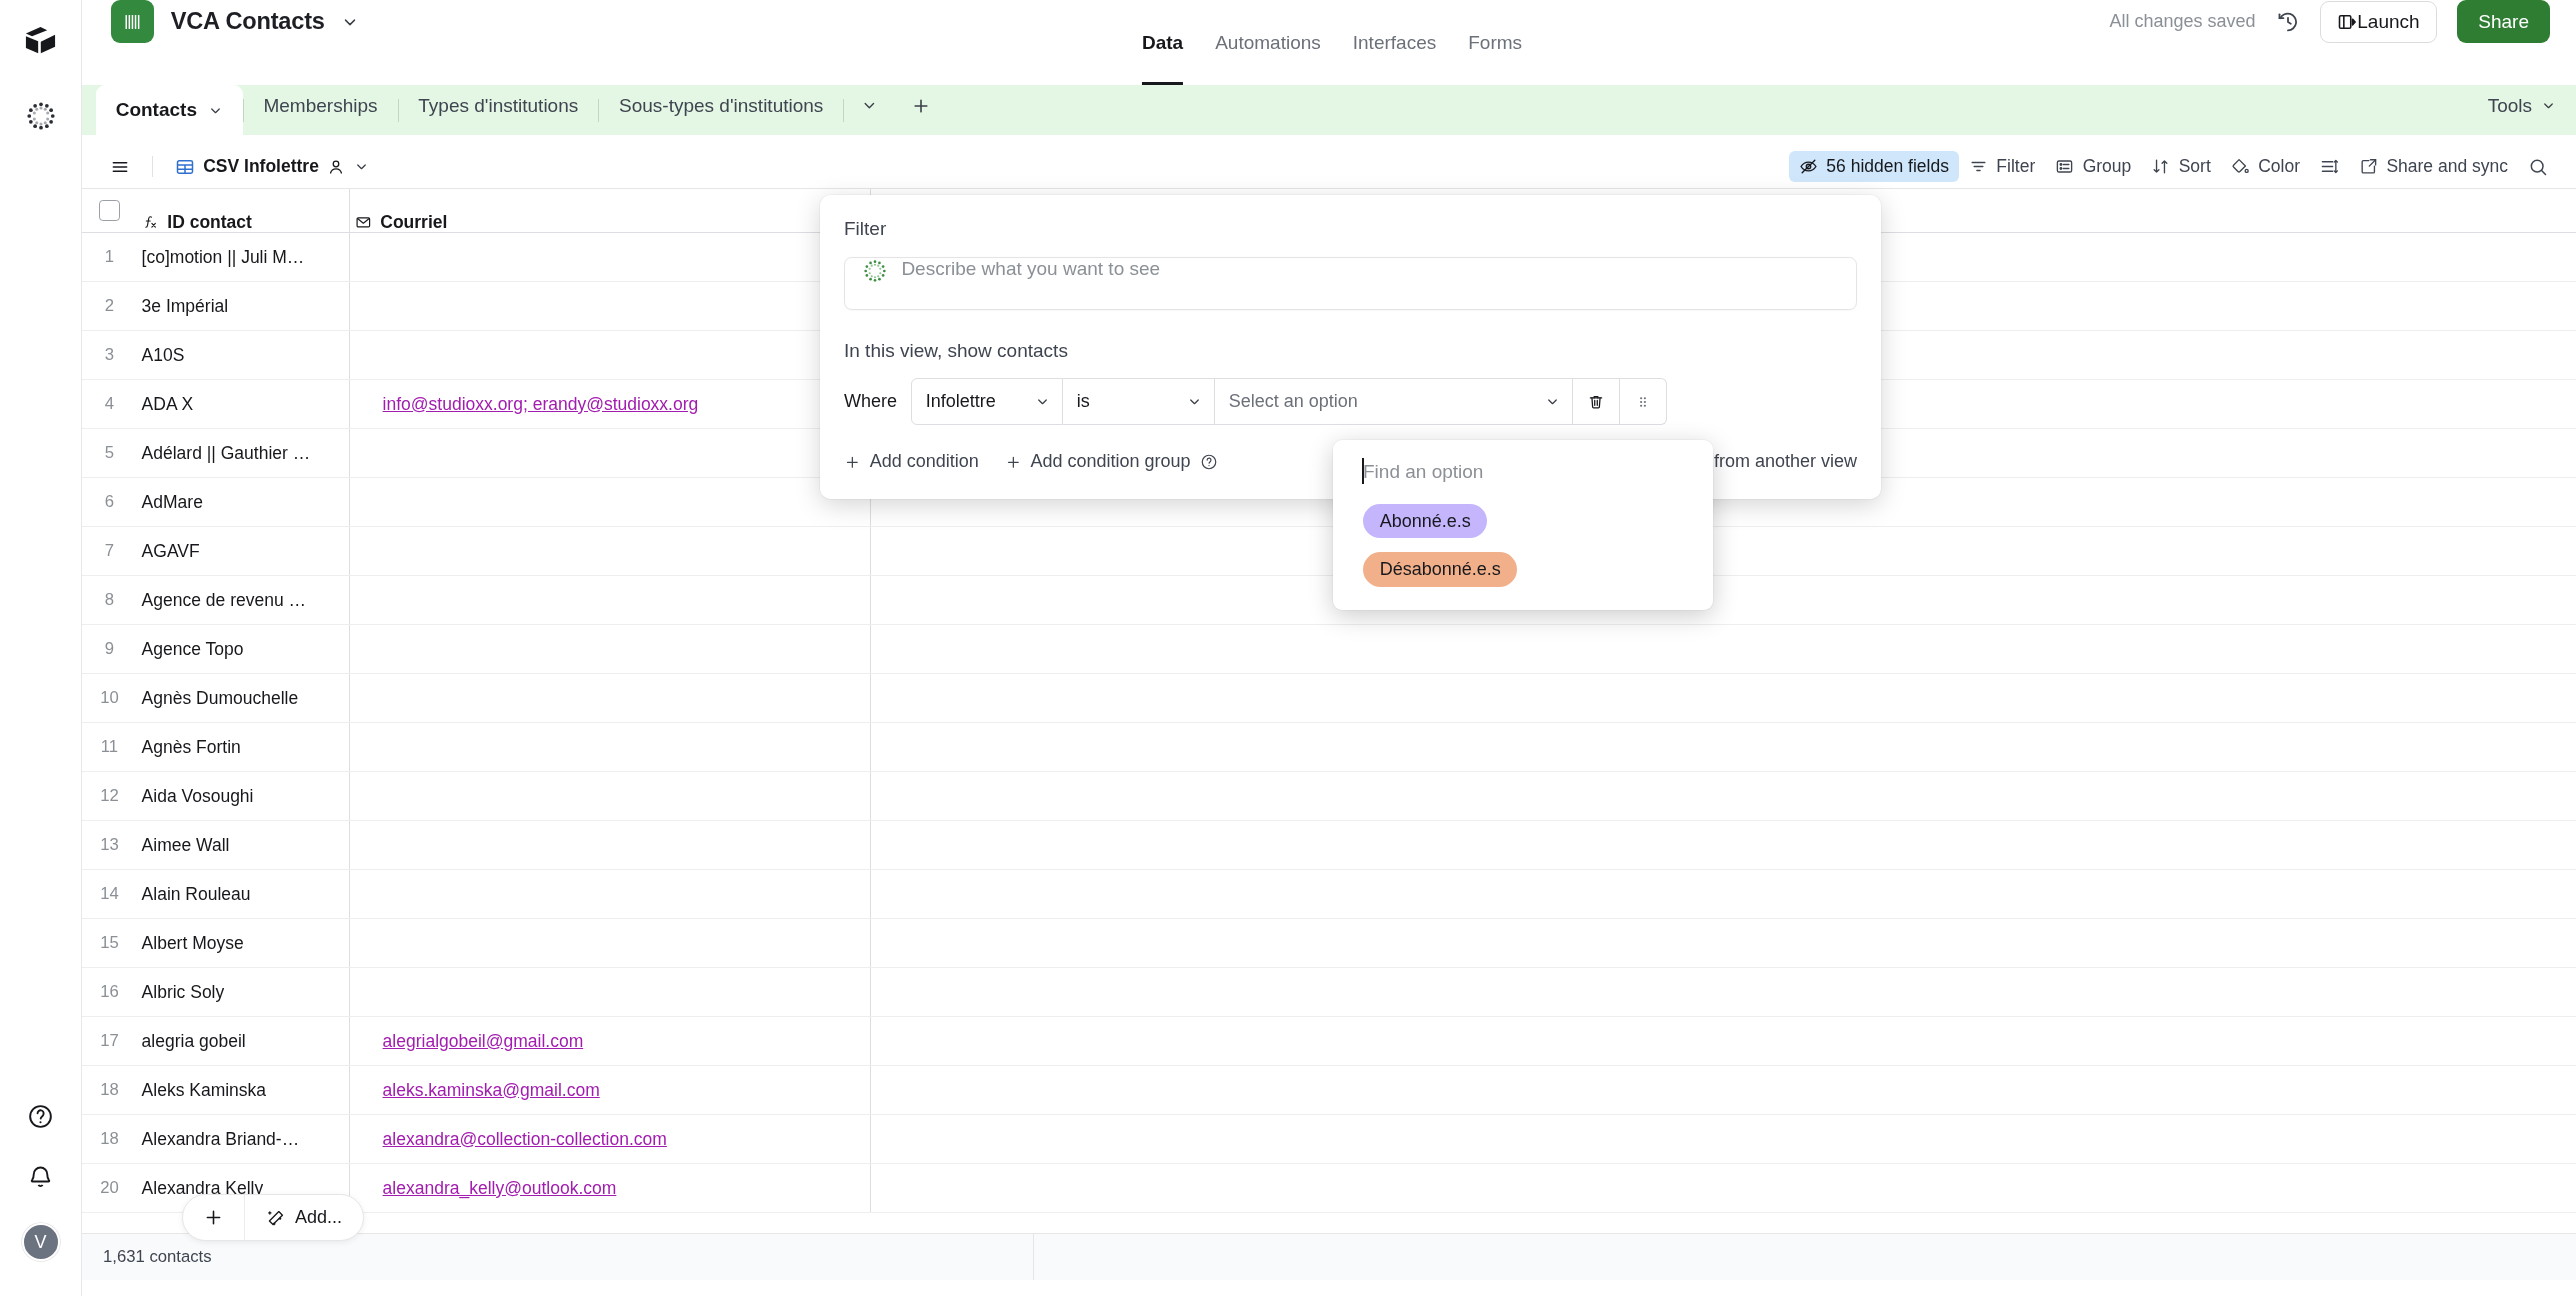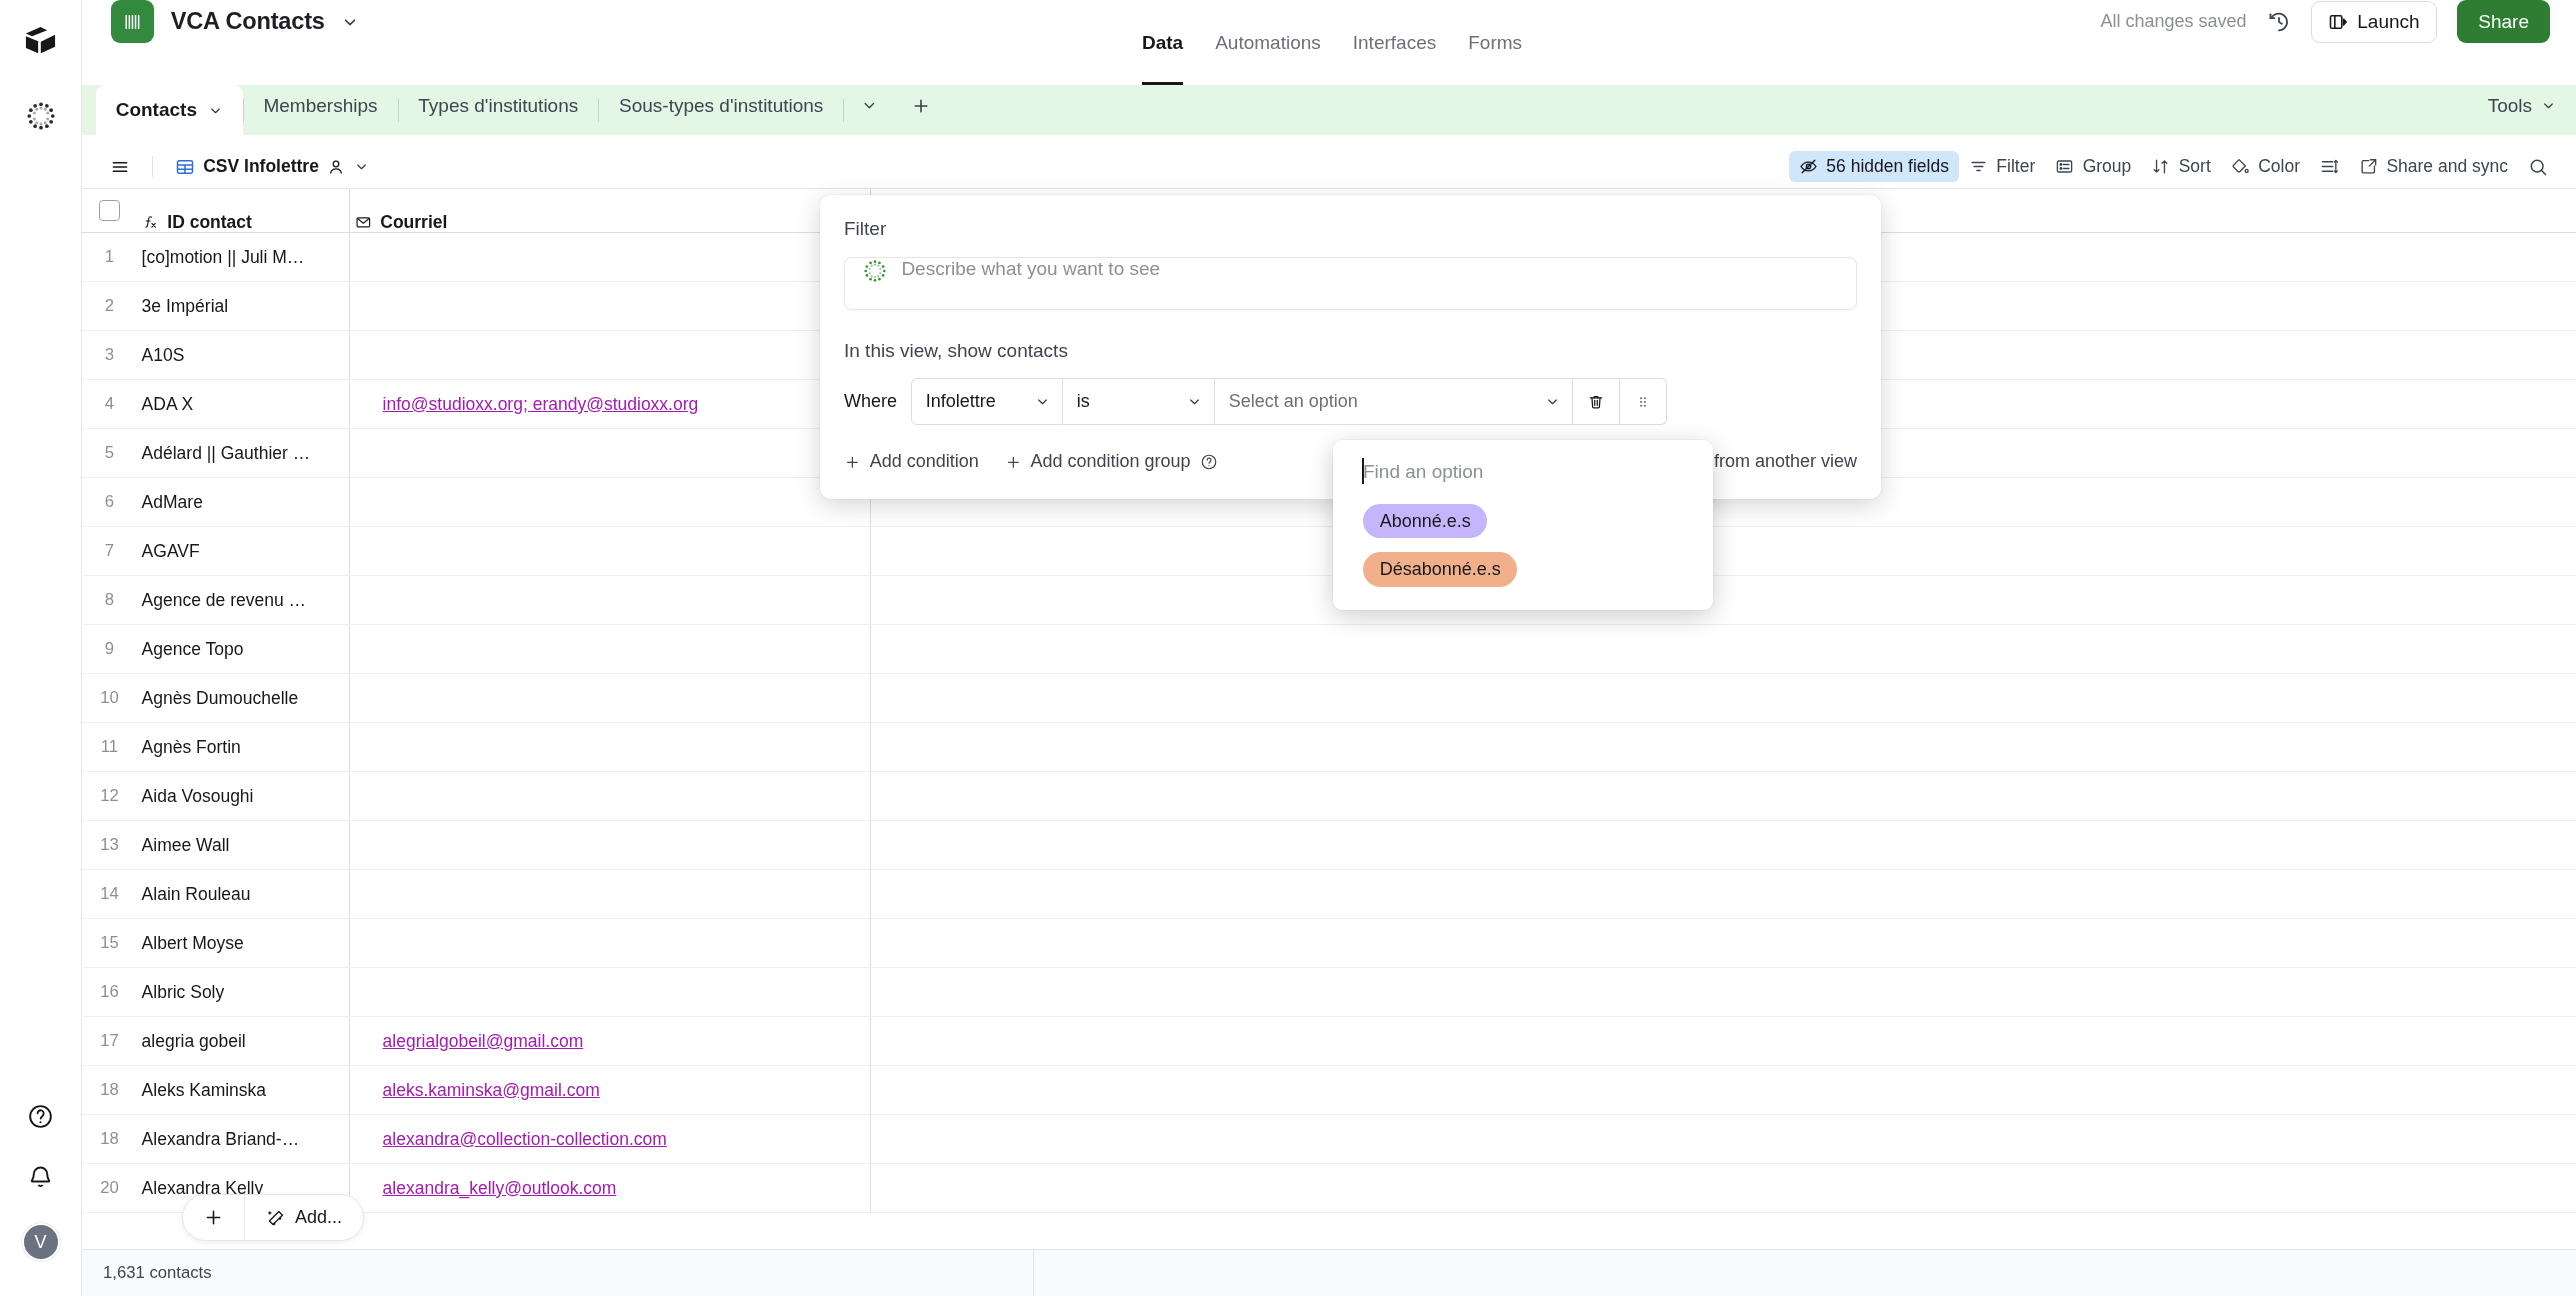--- a/index.html
+++ b/index.html
@@ -52,21 +52,21 @@
   .nav-tab.active { color: #17181c; font-weight: 600; }
   .nav-tab.active::after {
     content: ""; position: absolute; left: 0; right: 0; bottom: 0; height: 3px; background: #17181c;
   }
 
   .header-right {
     position: absolute; right: 26px; display: flex; align-items: center; gap: 20px;
   }
   .saved-text { font-size: 18px; color: #8b9096; }
   .btn-launch {
-    display: flex; align-items: center; gap: 9px;
+    display: flex; align-items: center; 
     border: 0.8px solid #dcdcdc; border-radius: 9px; background: #fff;
     padding: 9px 16.7px; font-size: 19px; color: #17181c; cursor: pointer;
   }
   .btn-share {
     background: #2f7d32; color: #fff; border-radius: 9px;
     padding: 10.7px 21px; font-size: 19px; cursor: pointer; border: none;
     font-family: "Liberation Sans", sans-serif;
   }
 
   
@@ -140,21 +140,21 @@
   .cell-mail { font-size: 17.5px; color: #a21caf; padding-left: 4.6px; text-decoration: underline; white-space:nowrap;margin-left:28px; }
 
   .addrow {
     position: absolute; left: 100px; bottom: 55px;
     display: flex; align-items: stretch; background: #fff; border: 0.8px solid #e6e6e6;
     border-radius: 760px; height: 47px; box-shadow: 0 1.5px 6px rgba(0,0,0,.07); z-index: 5;
   }
   .addrow-plus { width: 62px; display:flex; align-items:center; justify-content:center; cursor:pointer; border-right:0.8px solid #ececec;}
   .addrow-ai { display:flex; align-items:center; gap: 9px; padding: 0 21px; font-size: 18px; color:#17181c; cursor:pointer;}
   .footer {
-    position: absolute; left: 82px; right: 0; bottom: 0; height: 47px;
+    position: absolute; left: 82px; right: 0; bottom: 16px; height: 47px;
     background: #f9fafb; border-top: 0.8px solid #e6e6e6;
     display: flex; align-items: center; padding-left: 21px;
     font-size: 16.7px; color: #3f4550;
   }
   .footer-vsep { position:absolute; left: 951px; top:0; bottom:0; width:0.8px; background:#e6e6e6; }
 
   
   .filter-pop {
     position: absolute; left: 820px; top: 195px; width: 1061px;
     background: #fff; border-radius: 10.7px; box-shadow: 0 6px 26px rgba(0,0,0,.17), 0 0 0 0.8px rgba(0,0,0,.04);

